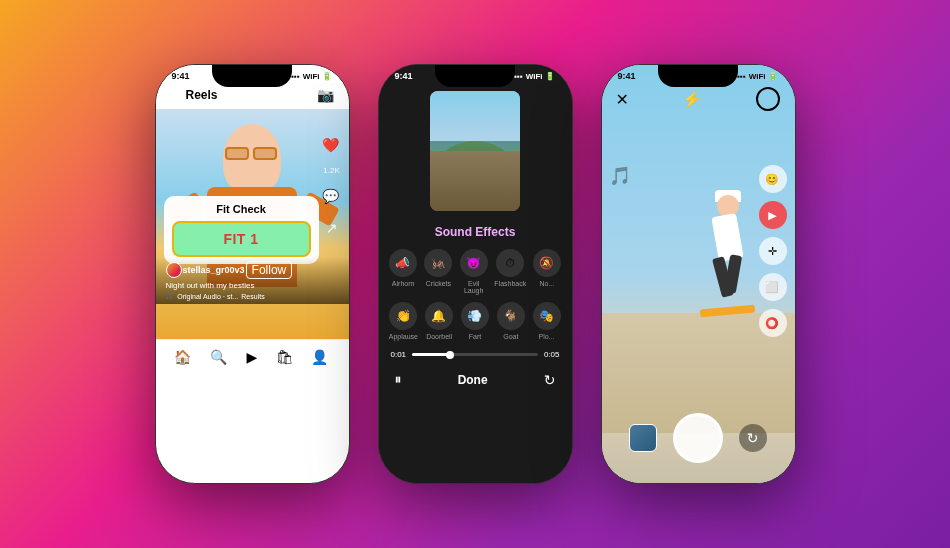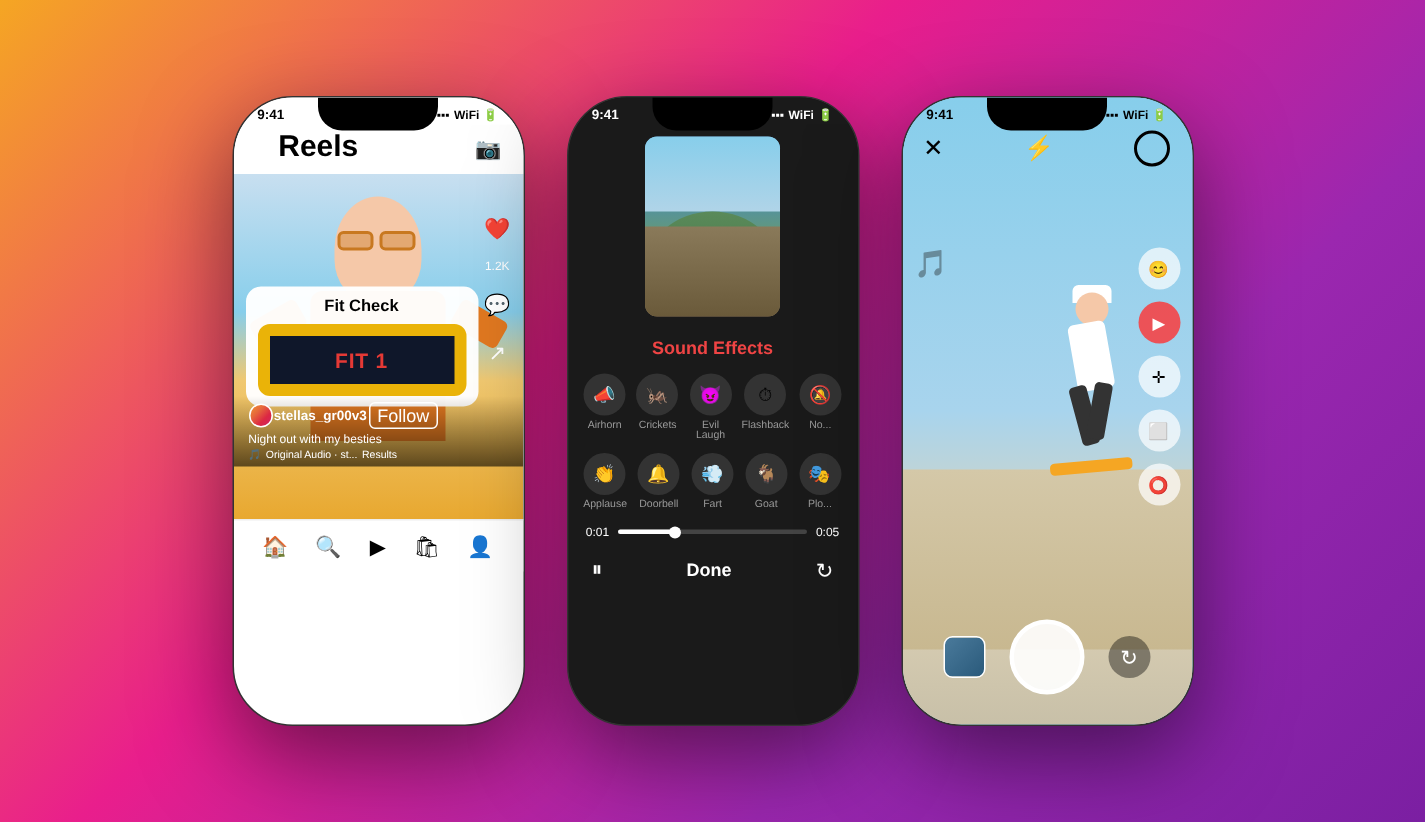--- a/index.html
+++ b/index.html
@@ -70,21 +70,21 @@
 
     .phone1-header {
       display: flex;
       justify-content: space-between;
       align-items: center;
       padding: 4px 14px 6px;
       background: #fff;
     }
 
     .phone1-title {
-      font-size: 20px;
+      font-size: 12px;
       font-weight: 700;
       color: #000;
       padding-left: 16px;
     }
 
     .phone1-content {
       flex: 1;
       position: relative;
       overflow: hidden;
     }
@@ -115,23 +115,23 @@
       flex: 1;
       padding: 8px 4px;
       border-radius: 8px;
       text-align: center;
       font-size: 14px;
       font-weight: 800;
       letter-spacing: 0.5px;
     }
 
     .fit-btn-1 {
-      background: #0f172a;
+      background: #86efac;
       color: #e53935;
-      border: 8px solid #eab308;
+      border: 2px solid #eab308;
     }
 
     .fit-btn-2 {
       background: #e53935;
       color: #fff;
       border: 2px solid #e53935;
     }
 
     .side-actions {
       position: absolute;
@@ -268,21 +268,21 @@
       background: linear-gradient(180deg, #87CEEB, #b0d4e8);
     }
 
     .video-hill {
       height: 40px;
       background: linear-gradient(180deg, #5a8a5a, #4a7a4a);
       border-radius: 50% 50% 0 0 / 100% 100% 0 0;
     }
 
     .sound-effects-title {
-      color: #ef4444;
+      color: #f0abfc;
       text-align: center;
       font-size: 12px;
       font-weight: 600;
       margin: 6px 0;
     }
 
     .sound-grid {
       display: grid;
       grid-template-columns: repeat(5, 1fr);
       gap: 6px;

